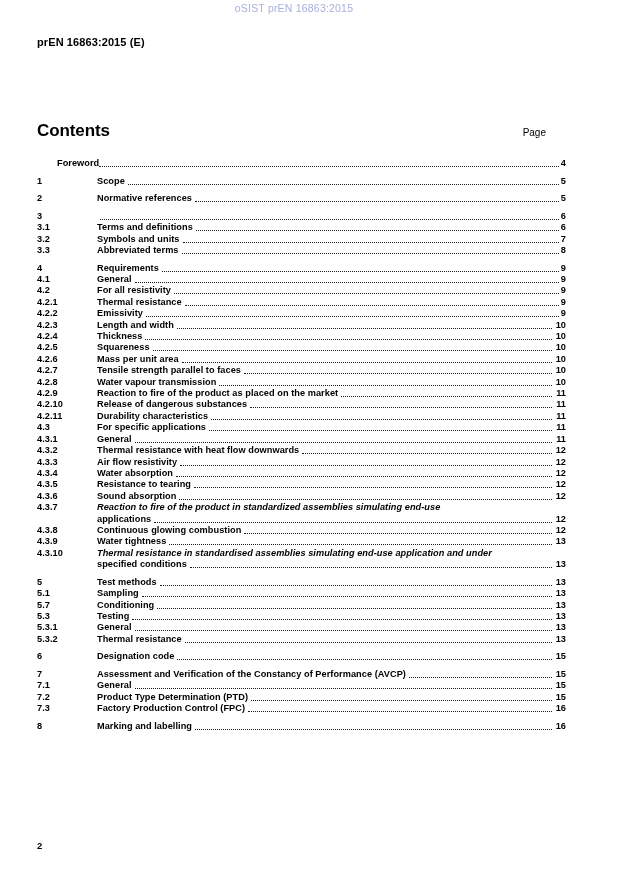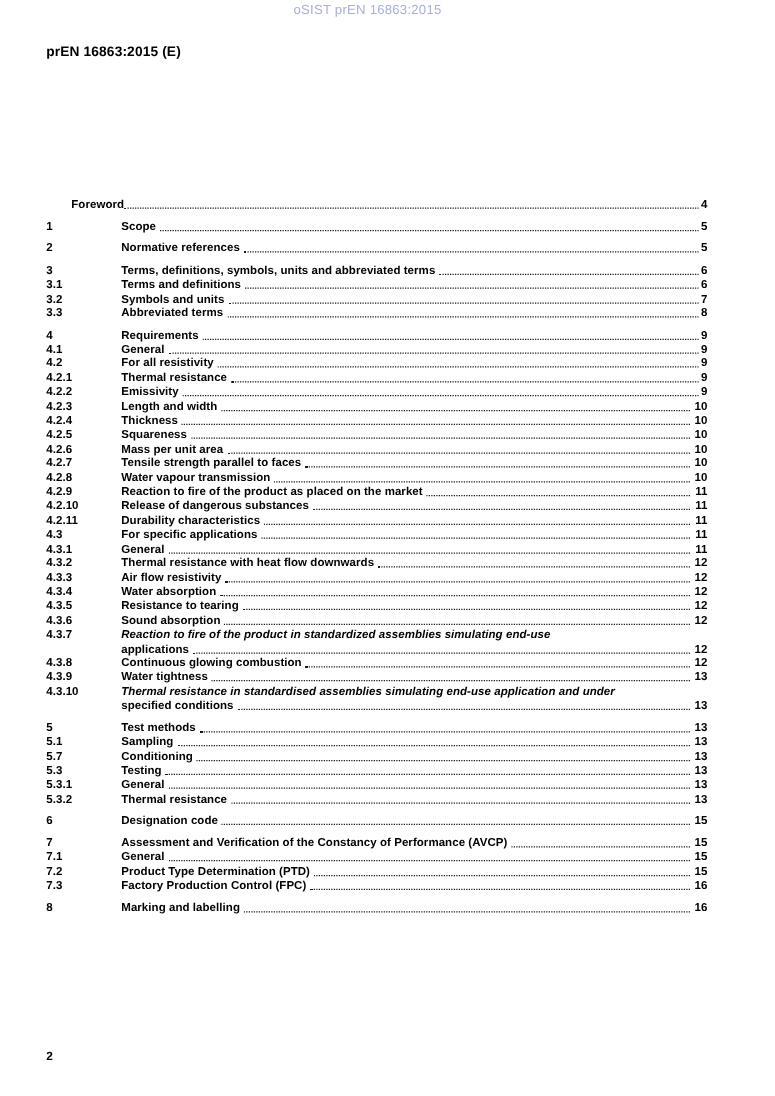--- a/index.html
+++ b/index.html
@@ -145,20 +145,24 @@
 </style>
 </head>
 <body>
 
 <div class="page">
 
   <div class="watermark">oSIST prEN 16863:2015</div>
 
   <div class="doc-id">prEN 16863:2015 (E)</div>
 
+  <div class="heading-row">
+    <div class="contents-title">Contents</div>
+    <div class="page-label">Page</div>
+  </div>
 
   <div class="toc" id="toc-list">
       <div class="toc-entry plain">
         <div class="toc-body">
           <div class="toc-line">
             <span class="toc-text">Foreword</span>
             <span class="leader"></span>
             <span class="toc-page">4</span>
           </div>
         </div>
@@ -180,21 +184,20 @@
             <span class="toc-text">Normative references</span>
             <span class="leader pad"></span>
             <span class="toc-page">5</span>
           </div>
         </div>
       </div>
       <div class="toc-entry gap-before">
         <div class="toc-num">3</div>
         <div class="toc-body">
           <div class="toc-line">
-            <span class="toc-text">Terms, definitions, symbols, units and abbreviated terms</span>
             <span class="leader pad"></span>
             <span class="toc-page">6</span>
           </div>
         </div>
       </div>
       <div class="toc-entry">
         <div class="toc-num">3.1</div>
         <div class="toc-body">
           <div class="toc-line">
             <span class="toc-text">Terms and definitions</span>

